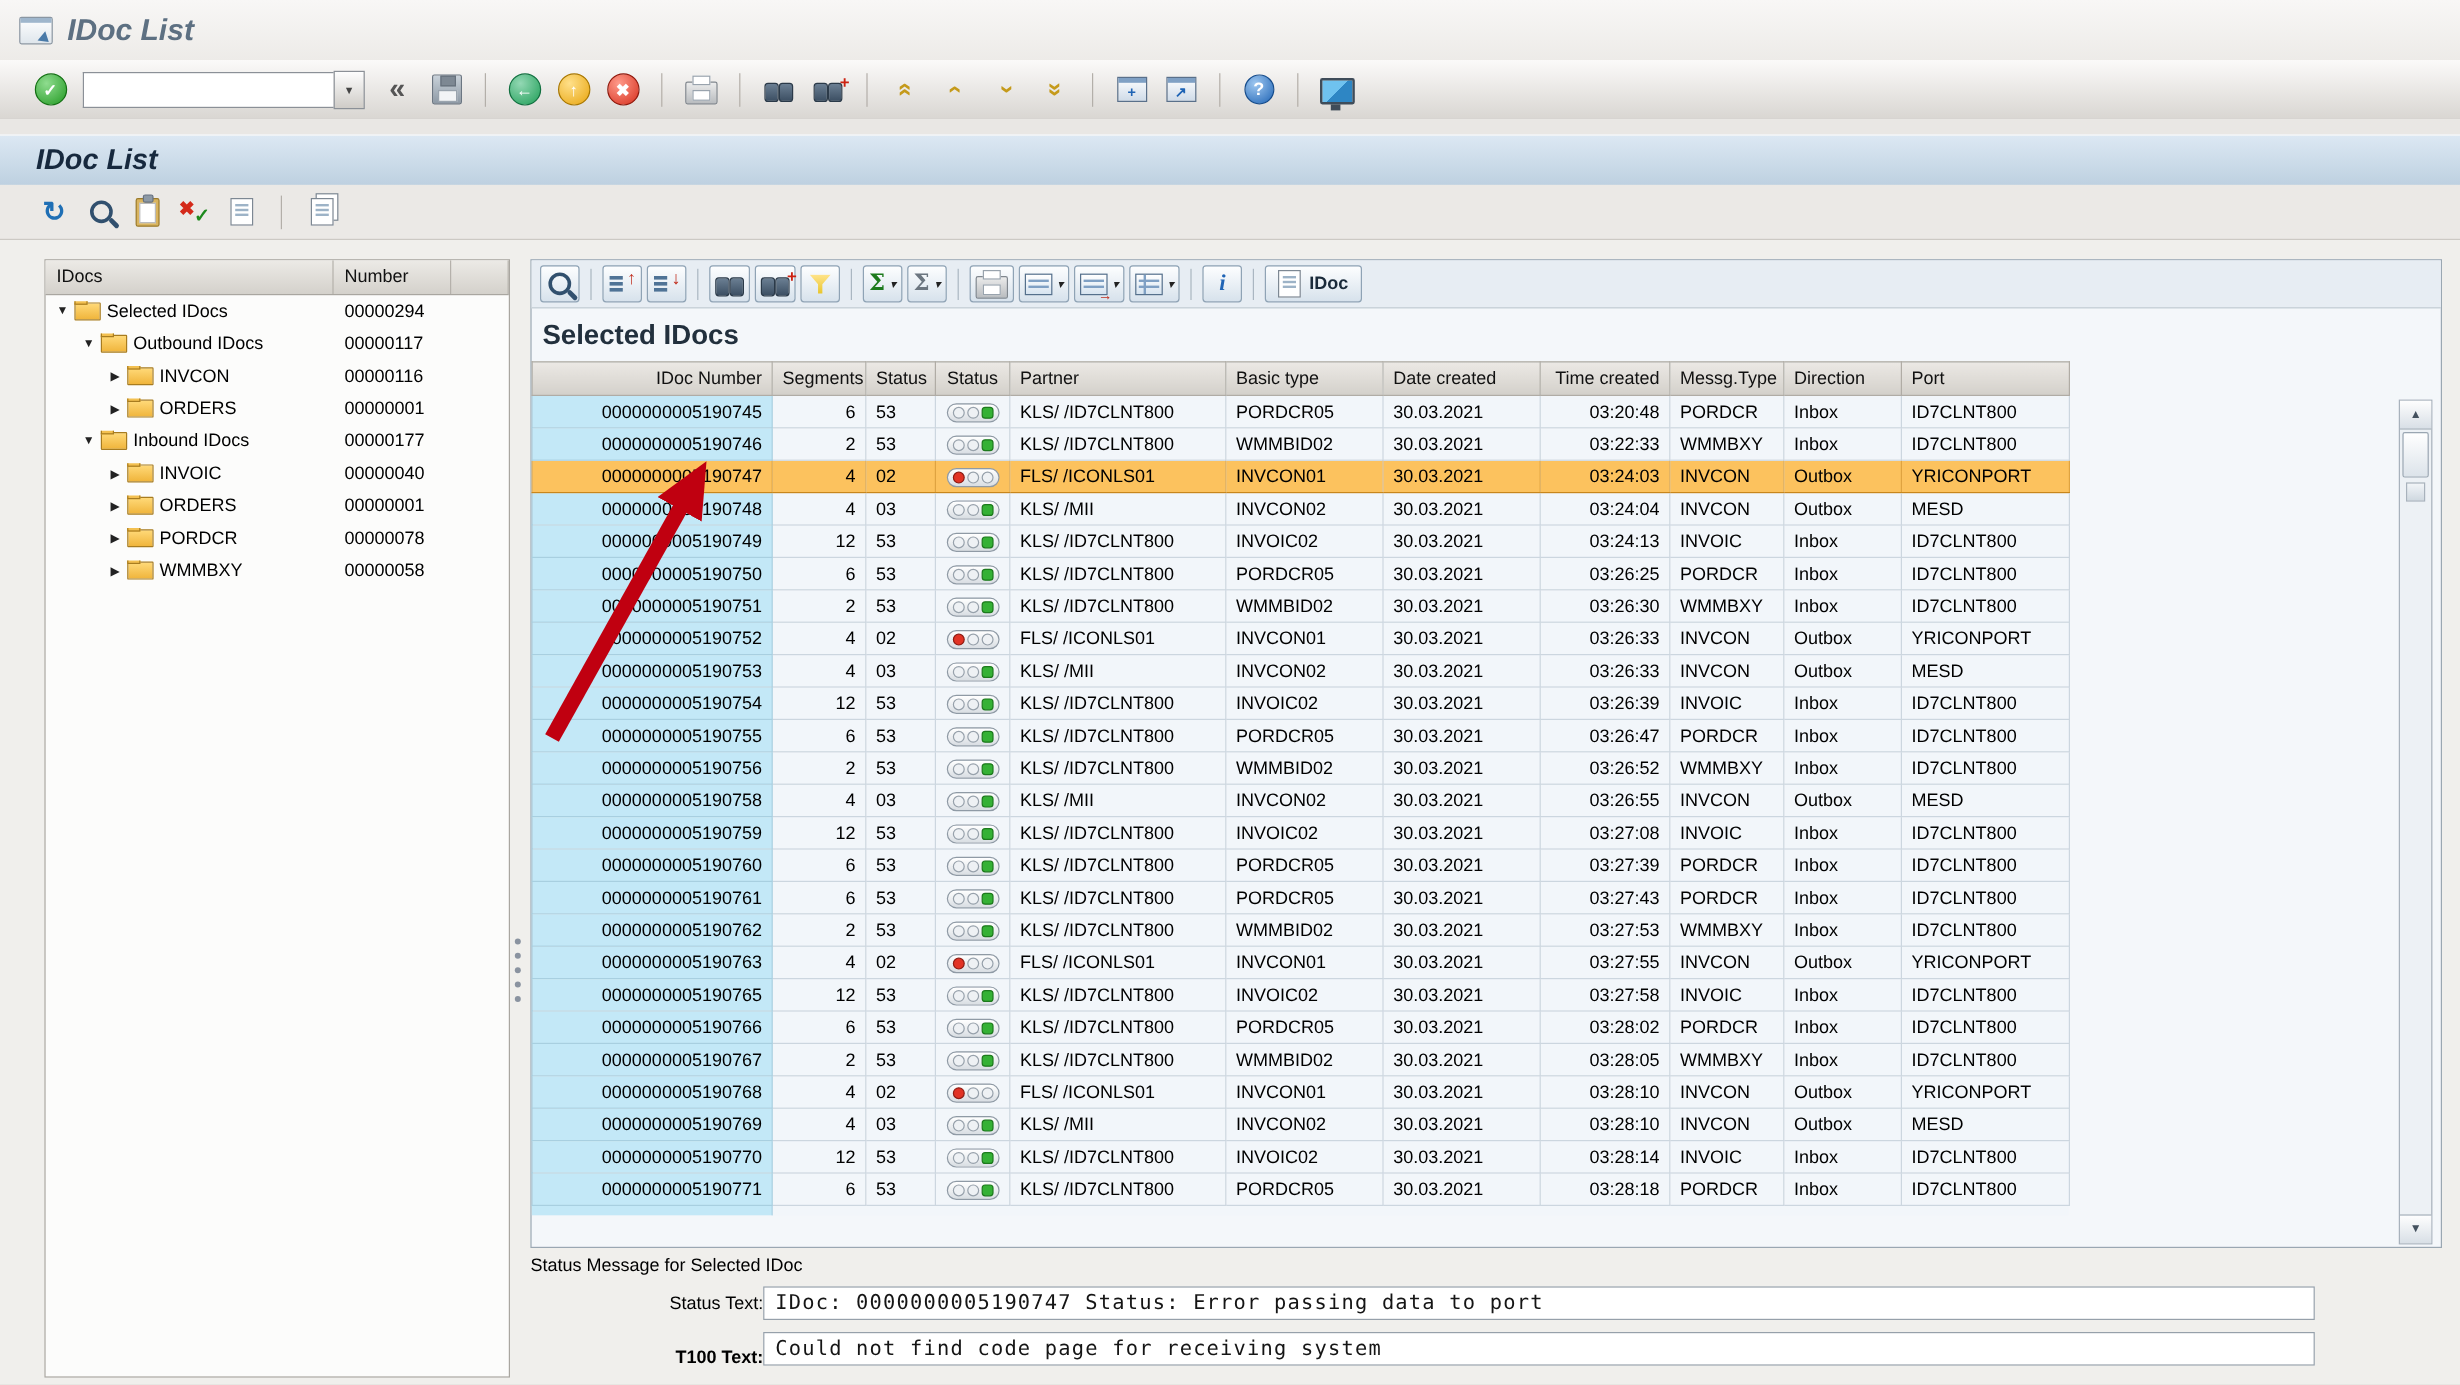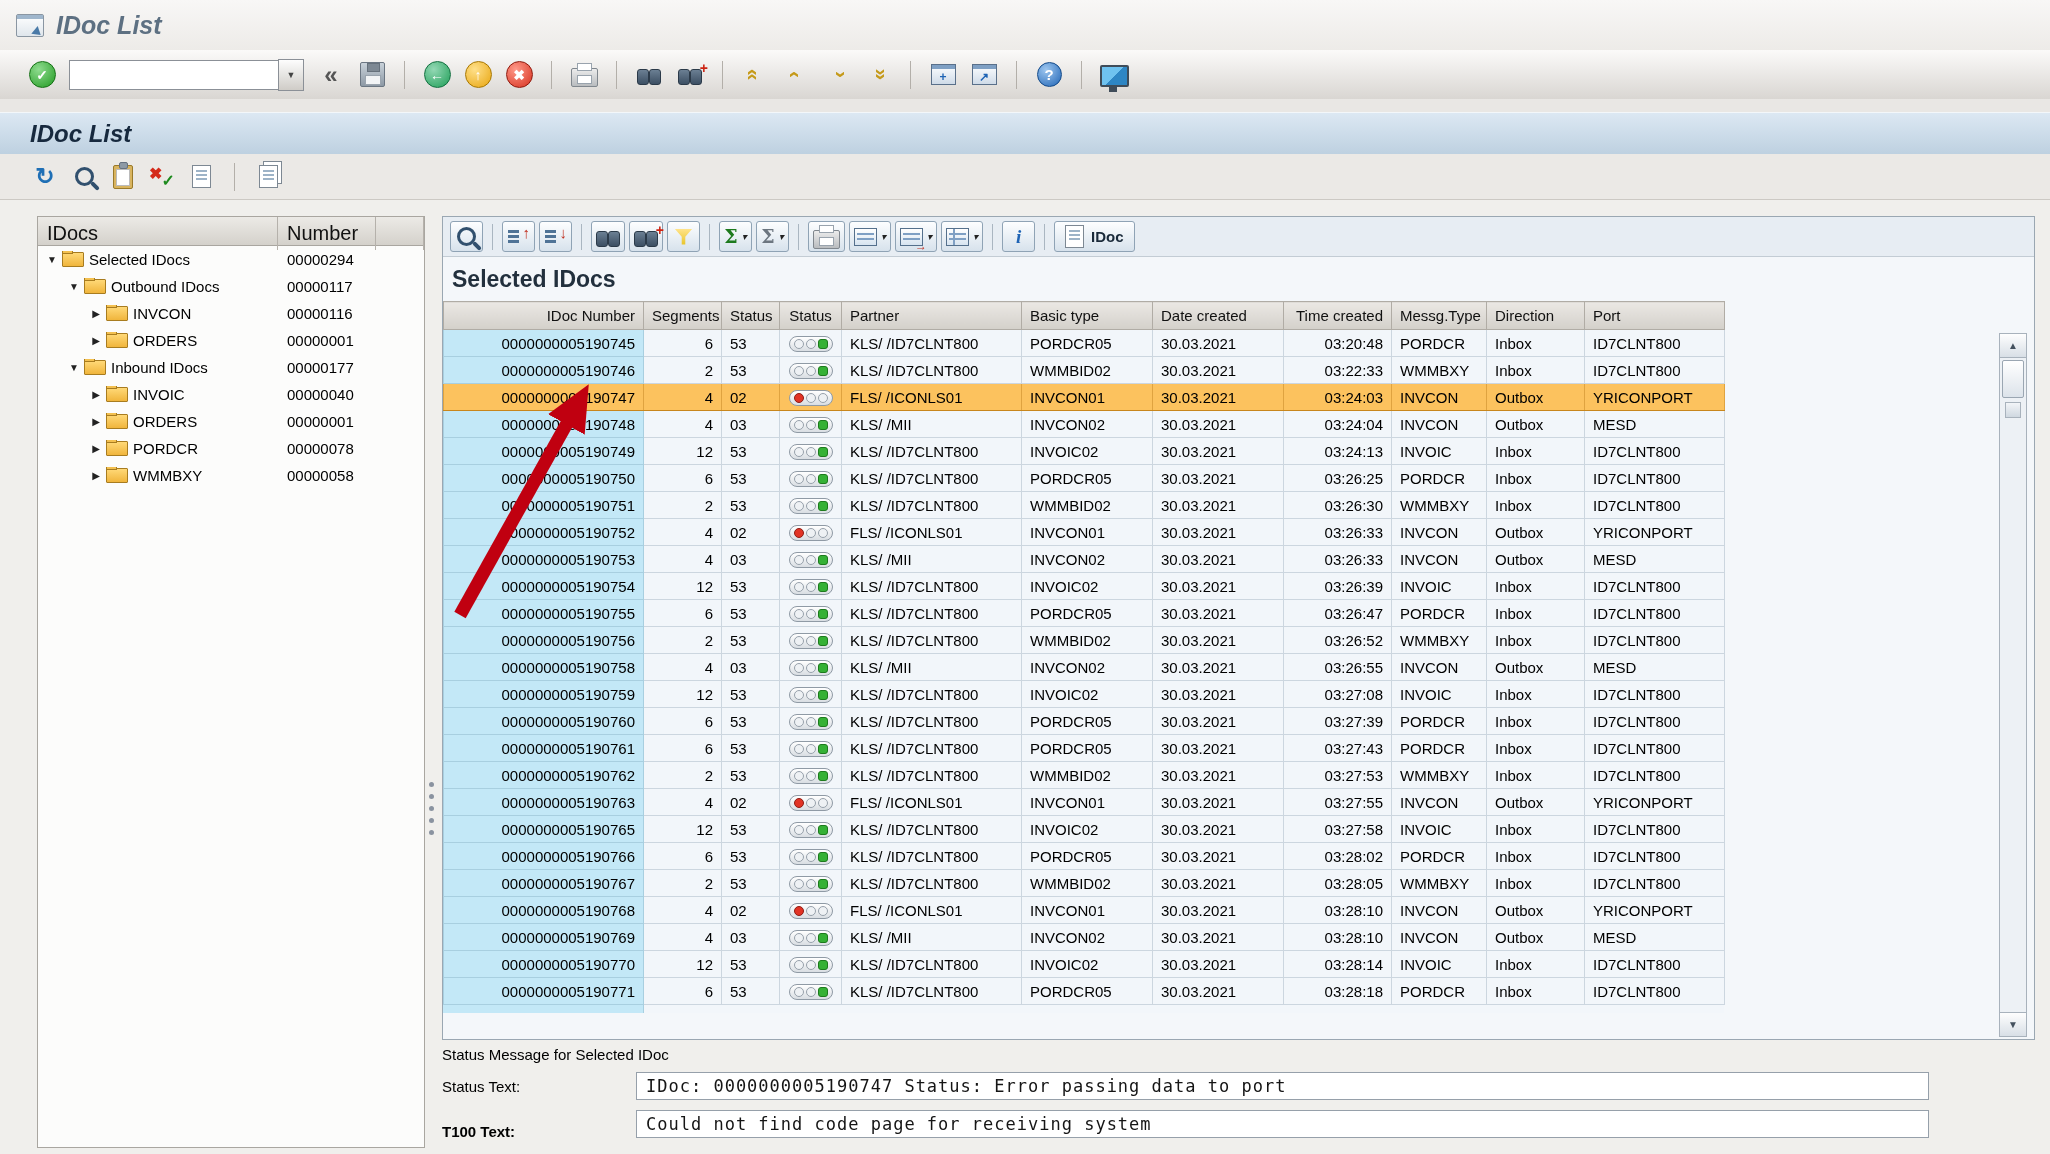--- a/index.html
+++ b/index.html
@@ -62,21 +62,21 @@
   .xv{position:relative;width:26px;height:24px;display:inline-block;}
   .xv b{position:absolute;left:0;top:-1px;color:#d42a1a;font-size:16px;font-weight:bold;}
   .xv u{position:absolute;right:0;bottom:-1px;color:#1d8a1d;font-size:16px;font-weight:bold;text-decoration:none;}
   .docpg{width:17px;height:21px;background:#fff;border:1px solid #7d8893;position:relative;display:inline-block;}
   .docpg::before{content:"";position:absolute;left:3px;top:4px;right:3px;height:2px;background:#9db3c7;box-shadow:0 4px 0 #9db3c7,0 8px 0 #9db3c7;}
   .dbl{box-shadow:4px -4px 0 -1px #ffffff,4px -4px 0 0 #7d8893;}
 
   
   .tree-panel{position:absolute;left:37px;top:216px;width:388px;height:932px;background:#fcfcfb;border:1px solid #a9a6a0;box-sizing:border-box;}
   .tree-head{display:grid;grid-template-columns:240px 98px 1fr;height:28px;background:linear-gradient(#eceae6,#d4d1cb);border-bottom:1px solid #a9a6a0;}
-  .tree-head div{border-right:1px solid #b5b1ab;padding:5px 9px;font-size:20px;color:#111;box-sizing:border-box;}
+  .tree-head div{border-right:1px solid #b5b1ab;padding:5px 9px;font-size:15px;color:#111;box-sizing:border-box;}
   .tree-row{display:grid;grid-template-columns:240px 98px 1fr;height:27px;align-items:center;}
   .tl-label{display:flex;align-items:center;overflow:hidden;white-space:nowrap;}
   .tw{width:16px;font-size:10px;color:#222;text-align:center;flex:none;}
   .folder{width:20px;height:13px;background:linear-gradient(#ffd978,#f0b53c);border:1px solid #a87c1f;border-radius:1px;position:relative;margin:0 5px 0 2px;flex:none;}
   .folder::before{content:"";position:absolute;left:-1px;top:-4px;width:9px;height:3px;background:#f3c050;border:1px solid #a87c1f;}
   .tltext{font-size:15px;color:#000;}
   .tl-num{font-size:15px;color:#000;padding-left:9px;}
 
   .splitter{position:absolute;left:427px;top:782px;width:9px;height:62px;display:flex;flex-direction:column;gap:7px;align-items:center;}
   .splitter i{width:5px;height:5px;border-radius:50%;background:#8a93a0;display:block;}
@@ -122,21 +122,21 @@
   .vscroll{position:absolute;left:1556px;top:116px;width:28px;height:704px;background:#edf1f5;border:1px solid #a8b2bc;display:flex;flex-direction:column;box-sizing:border-box;}
   .vs-btn{height:23px;flex:none;display:flex;align-items:center;justify-content:center;background:linear-gradient(#fefefe,#d8dfe6);font-size:10px;color:#44515e;border-bottom:1px solid #a8b2bc;}
   .vs-btn.bottom{border-bottom:none;border-top:1px solid #a8b2bc;}
   .vs-thumb{height:36px;flex:none;margin:2px;background:linear-gradient(#ffffff,#dce3ea);border:1px solid #9aa6b2;border-radius:2px;}
   .vs-mark{height:14px;flex:none;margin:2px 5px;background:linear-gradient(#f2f5f8,#cfd8e0);border:1px solid #a8b2bc;}
   .vs-fill{flex:1;}
 
   
   .status-panel{position:absolute;left:442px;top:1046px;width:1570px;height:108px;}
   .sp-head{font-size:15px;color:#000;margin:0 0 9px 0;}
-  .sp-row{display:flex;align-items:center;margin-bottom:7px;}
+  .sp-row{display:flex;align-items:center;margin-bottom:7px;text-align:right;}
   .sp-label{width:194px;font-size:15px;color:#000;flex:none;}
   .sp-label.bold{font-weight:bold;margin-top:16px;}
   .sp-field{width:1293px;height:28px;background:#fff;border:1px solid #96a0aa;font-family:"DejaVu Sans Mono",monospace;font-size:17px;display:flex;align-items:center;padding:0 9px;color:#151515;letter-spacing:1px;box-sizing:border-box;white-space:nowrap;overflow:hidden;}
 
   .arrow-svg{position:absolute;left:430px;top:340px;width:200px;height:300px;z-index:40;pointer-events:none;}
 </style>
 </head>
 <body>
 
 <div class="screen">

